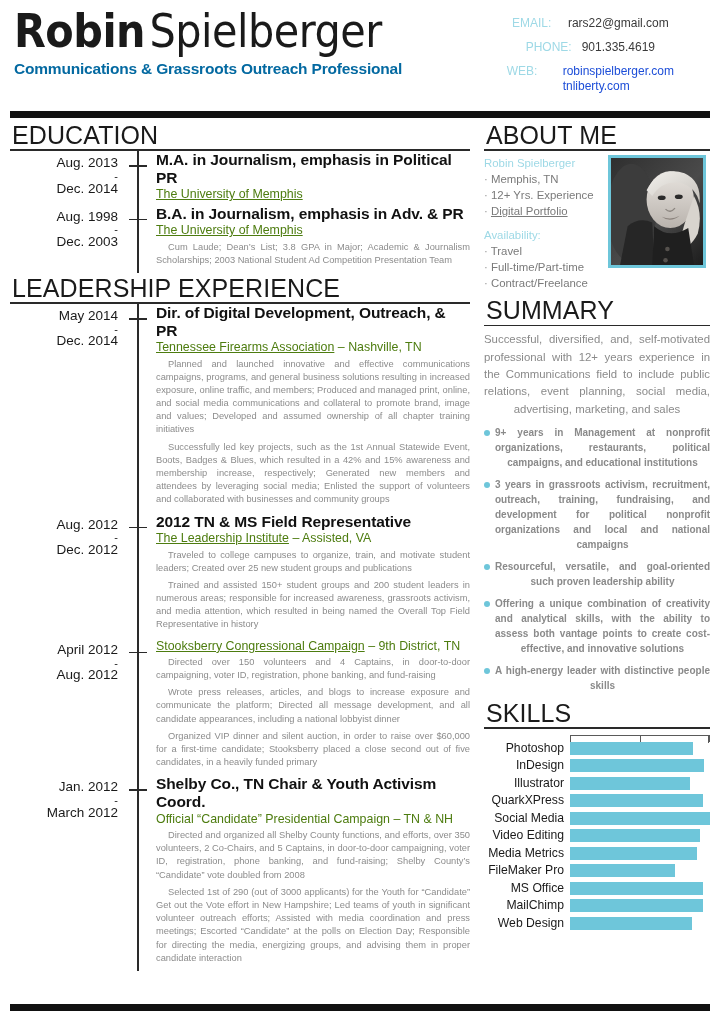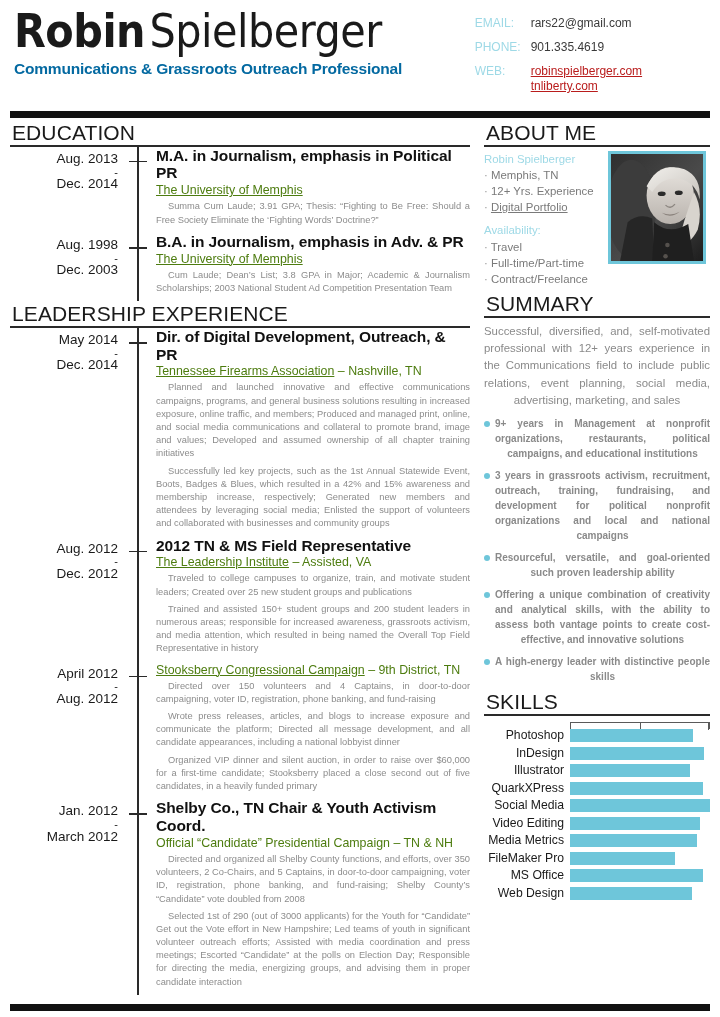--- a/index.html
+++ b/index.html
@@ -22,36 +22,36 @@
   }
   .name-last {
     font-family: "DejaVu Sans Condensed", "Liberation Sans Narrow", "Liberation Sans", sans-serif;
     font-size: 46px; font-weight: 400; letter-spacing: -0.5px; color: #1a1a1a;
   }
   .tagline {
     margin-top: 6px; font-size: 15.5px; font-weight: 700; letter-spacing: -0.2px;
     color: #0369a1; white-space: nowrap;
   }
   .header-right { width: 236px; padding-top: 6px; font-size: 12px; }
-  .contact-row { display: flex; margin-bottom: 9px; line-height: 1.25; }
+  .contact-row { display: flex; margin-bottom: 9px; line-height: 1.25; justify-content: center; }
   .contact-label { color: #9ed9e6; font-weight: 400; width: 56px; flex: none; }
   .contact-value { color: #3a3a3a; }
   .contact-value a,
-  .weblink { color: #b91c1c; text-decoration: underline; display: block; }
+  .weblink { color: #1d4ed8; display: block; }
 
   .rule-thick { height: 7px; background: #111; margin: 8px 10px 0 10px; }
   .rule-bottom { position: absolute; left: 10px; right: 10px; bottom: 6px; height: 7px; background: #111; }
 
   
   .body { display: flex; padding: 4px 10px 0 10px; }
   .col-left { width: 468px; padding-right: 8px; }
   .col-right { width: 232px; padding-left: 6px; }
 
   .sec-title {
-    font-size: 21px; font-weight: 400; letter-spacing: 0.1px; color: #1a1a1a;
+    font-size: 25px; font-weight: 400; letter-spacing: 0.1px; color: #1a1a1a;
     line-height: 1.05; padding-left: 2px;
   }
   .sec-rule { height: 1.6px; background: #2a2a2a; margin-top: 1px; }
 
   
   .entry { display: flex; position: relative; }
   .dates {
     width: 116px; flex: none; text-align: right; padding-right: 8px; padding-top: 4px;
     font-size: 13.5px; color: #1a1a1a; line-height: 1.25;
   }
@@ -175,23 +175,20 @@
             <span class="dash">-</span>
             <span class="d2">Dec. 2014</span>
           </div>
           <div class="spine">
             <div class="vline"></div>
             <div class="plus"></div>
           </div>
           <div class="entry-body">
             <div class="job-title">M.A. in Journalism, emphasis in Political PR</div>
             <div class="org"><span class="u">The University of Memphis</span></div>
-            <div class="bullets">
-              <div class="bullet">Summa Cum Laude;  3.91 GPA;  Thesis:  “Fighting to Be Free:  Should a Free Society Eliminate the ‘Fighting Words’ Doctrine?”</div>
-            </div>
           </div>
         </div>
 
         <div class="entry">
           <div class="dates">
             <span class="d1">Aug. 1998</span>
             <span class="dash">-</span>
             <span class="d2">Dec. 2003</span>
           </div>
           <div class="spine">
@@ -413,20 +410,26 @@
                   <div class="bar" style="width: 75%; background: rgb(110, 198, 218);"></div>
                 </div>
               </div>
               <div class="skill-row">
                 <div class="skill-name">MS Office</div>
                 <div class="bar-track">
                   <div class="bar" style="width: 95%; background: rgb(110, 198, 218);"></div>
                 </div>
               </div>
               <div class="skill-row">
+                <div class="skill-name">MailChimp</div>
+                <div class="bar-track">
+                  <div class="bar" style="width: 95%; background: rgb(110, 198, 218);"></div>
+                </div>
+              </div>
+              <div class="skill-row">
                 <div class="skill-name">Web Design</div>
                 <div class="bar-track">
                   <div class="bar" style="width: 87%; background: rgb(110, 198, 218);"></div>
                 </div>
               </div>
             </div>
         </div>
       </div>
     </div>
   </div>

